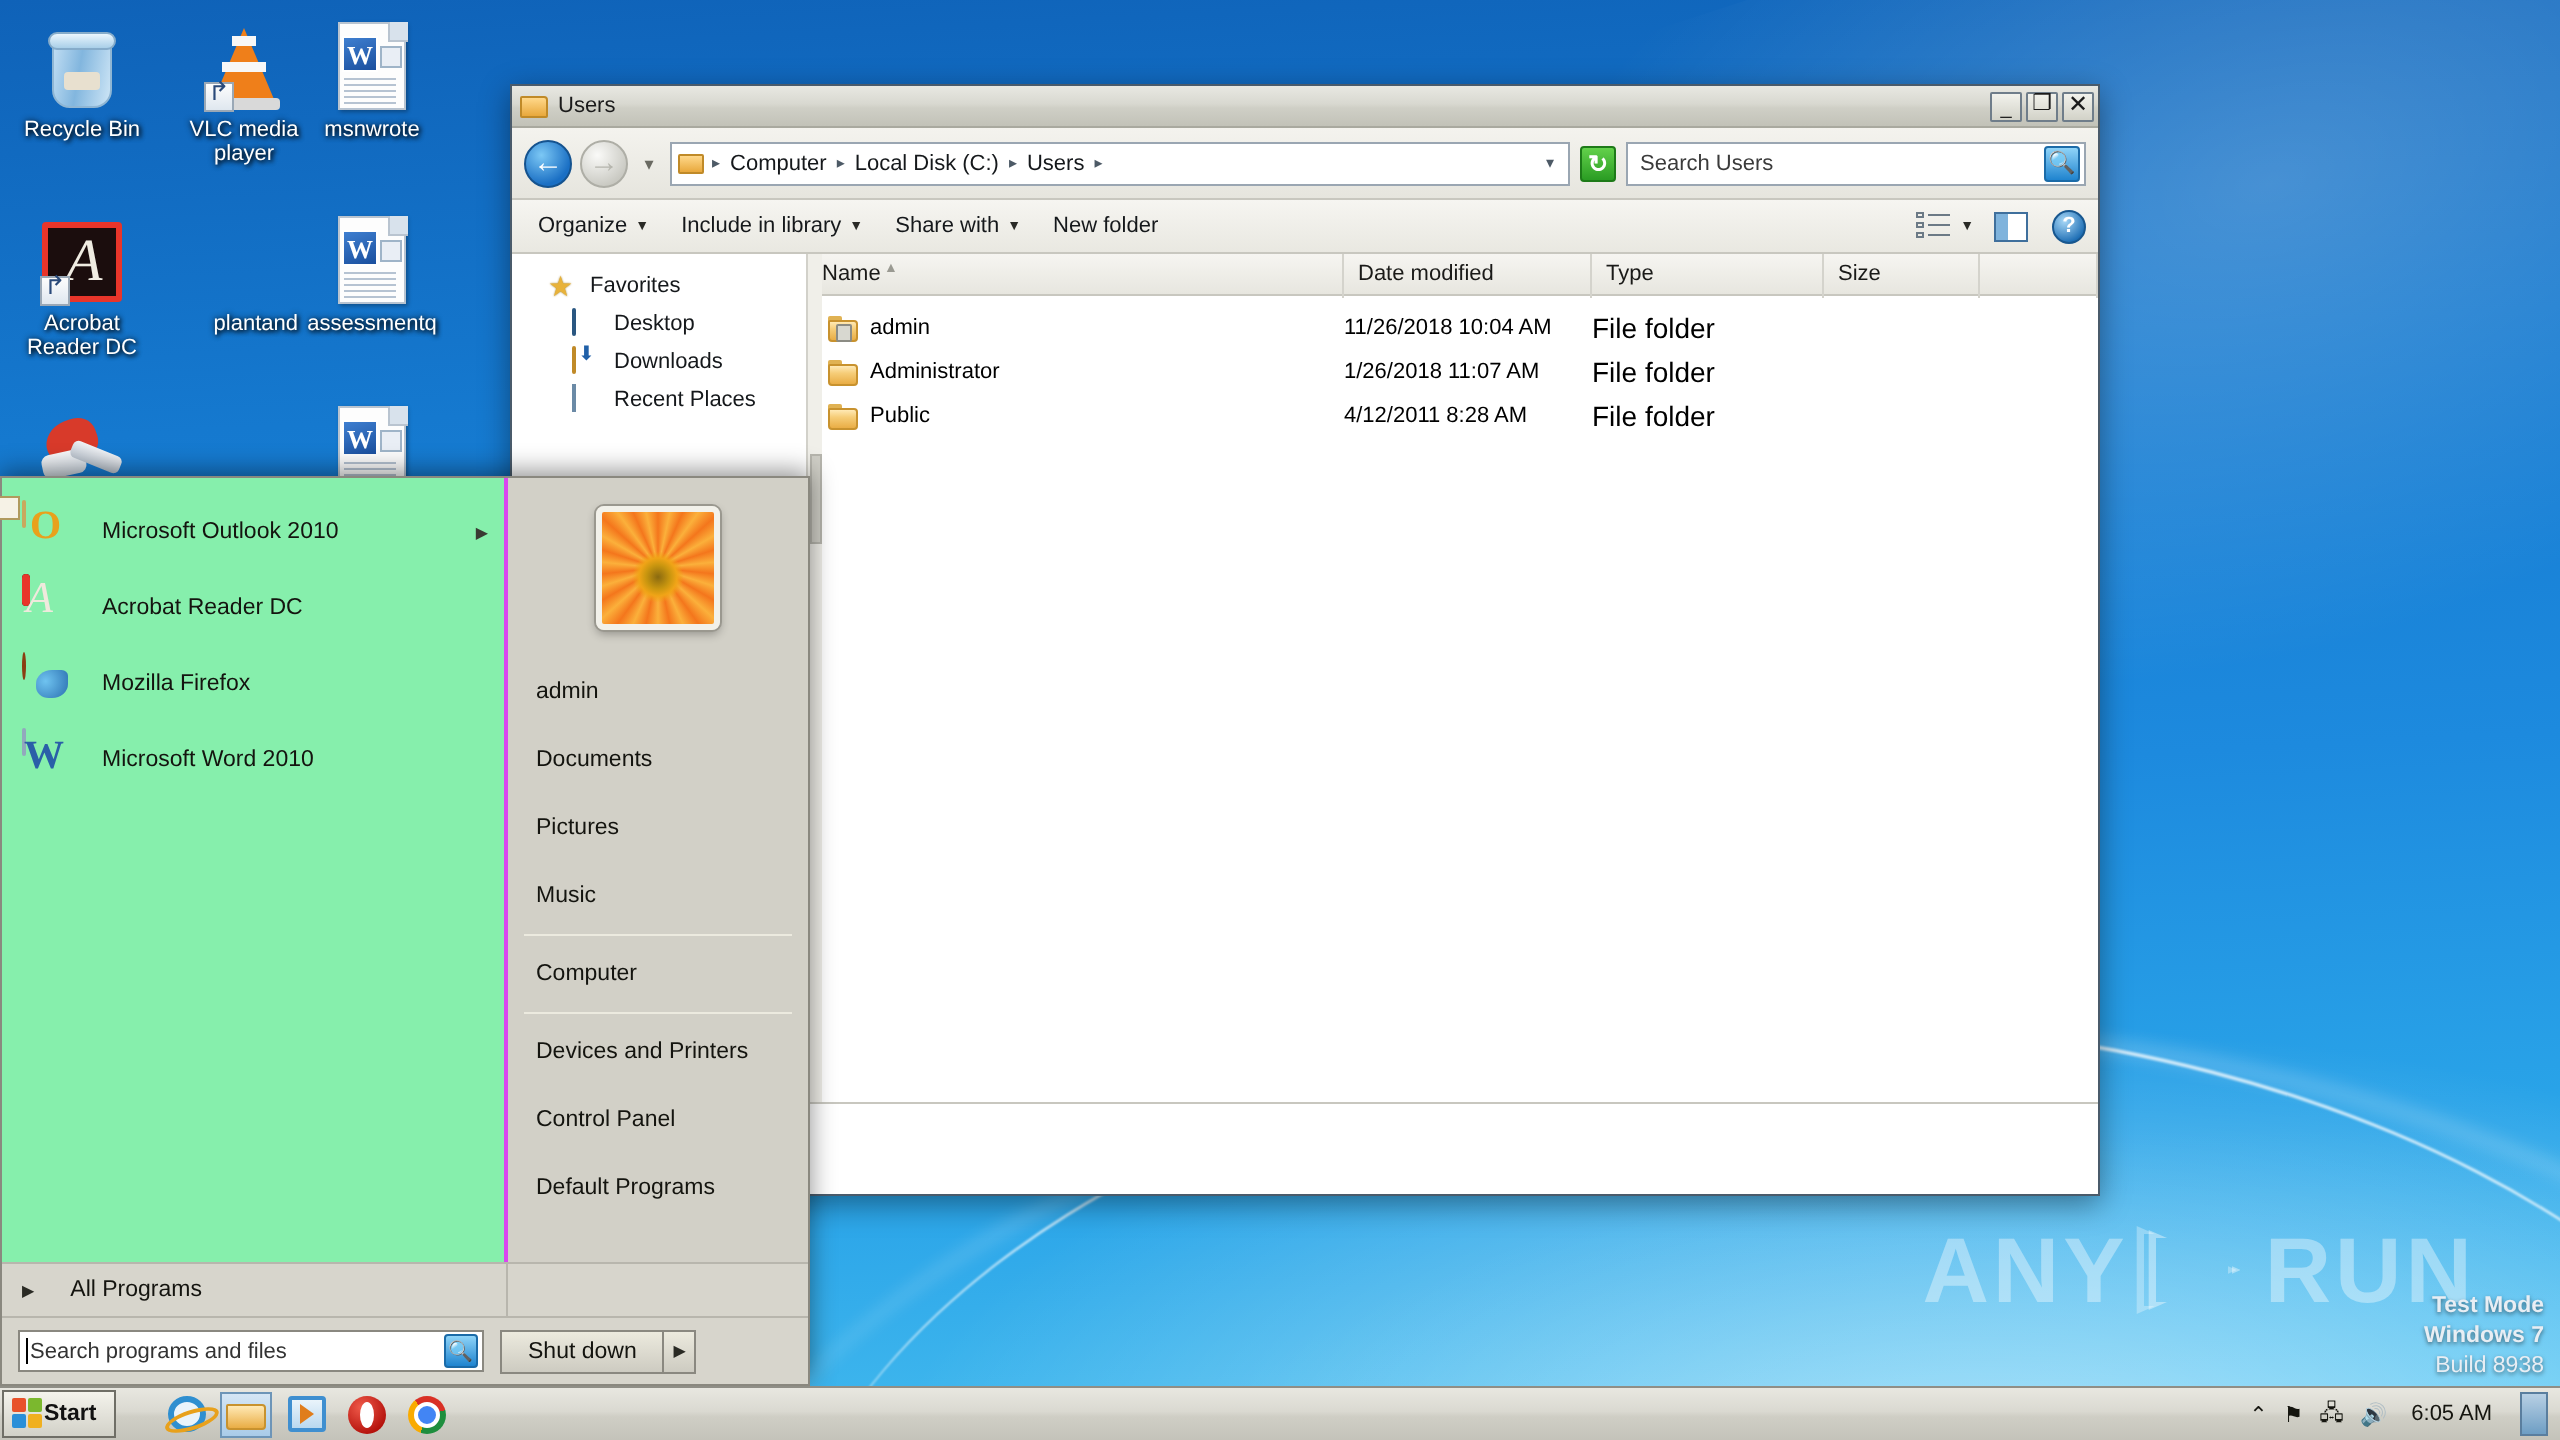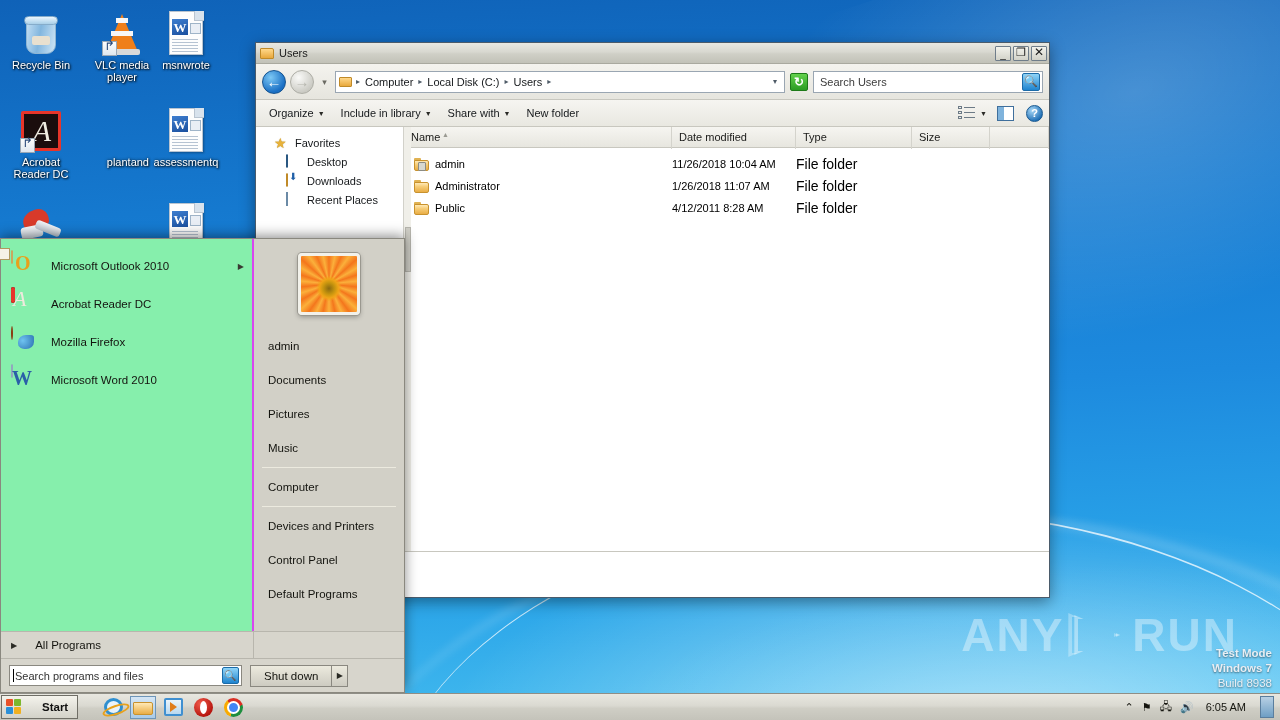--- a/index.html
+++ b/index.html
@@ -362,21 +362,21 @@
   }
 
   
   #taskbar {
     position: absolute; left: 0; bottom: 0; width: 1280px; height: 27px;
     background: linear-gradient(180deg, #e8e7e0 0%, #dad9d1 45%, #cfcec5 55%, #c4c3ba 100%);
     border-top: 1px solid #8f8e86;
     display: flex; align-items: center; padding: 0 0 0 1px;
   }
   .startbtn {
-    height: 24px; display: flex; align-items: center; gap: 20px; padding: 0 9px 0 4px;
+    height: 24px; display: flex; align-items: center; gap: 0; padding: 0 9px 0 4px;
     background: linear-gradient(180deg, #f4f3ec, #d2d1c8); border: 1px solid #6f6e66;
     font-weight: bold; font-size: 11.5px; color: #111; cursor: default;
   }
   .winlogo { width: 16px; height: 16px; position: relative; }
   .winlogo i { position: absolute; width: 7px; height: 7px; border-radius: 1px; }
   .winlogo .q1 { left: 0; top: 0; background: #e8522a; }
   .winlogo .q2 { left: 8px; top: 0; background: #7bb82e; }
   .winlogo .q3 { left: 0; top: 8px; background: #2a8fd8; }
   .winlogo .q4 { left: 8px; top: 8px; background: #f0b020; }
   .qlaunch { display: flex; align-items: center; gap: 4px; padding-left: 22px; }

